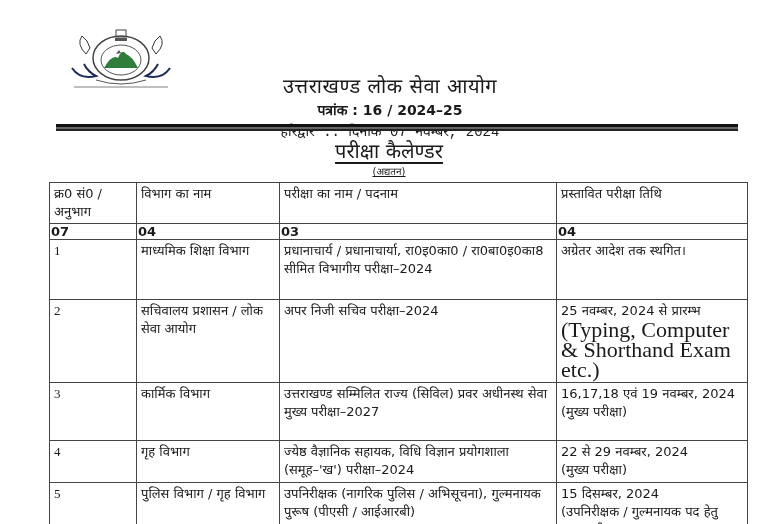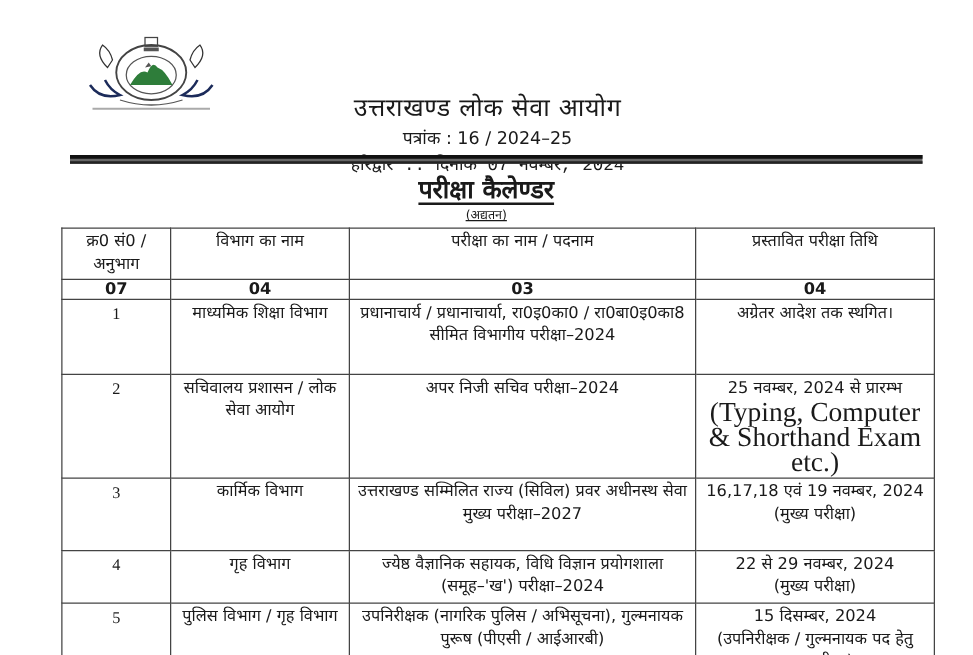--- a/index.html
+++ b/index.html
@@ -3,30 +3,30 @@
 <meta charset="utf-8">
 <style>
   html, body { margin:0; padding:0; }
   body {
     width:778px; height:524px; overflow:hidden; background:#ffffff;
     font-family: "DejaVu Sans", sans-serif; color:#1a1a1a; position:relative;
   }
   .logo { position:absolute; left:66px; top:24px; width:110px; height:66px; }
   .hdr { position:absolute; left:230px; width:320px; text-align:center;margin-top:34px; }
   .hdr-title { top:38px; font-size:20px; letter-spacing:0.5px; }
-  .hdr-ref { top:66px; font-size:14px; }
+  .hdr-ref { top:66px; font-size:14px;font-weight:bold; }
   .hdr-date { top:87px; font-size:14px;font-family:Liberation Mono, monospace; }
   .rule { position:absolute; left:56px; width:682px; top:124px; height:7px;
           border-top:3px solid #111; border-bottom:2px solid #222; box-sizing:border-box; background:#666; }
   .cal-title { position:absolute; left:0; width:778px; top:137px; text-align:center; font-size:20px; }
-  .cal-title span { text-decoration:underline; text-underline-offset:4px;font-weight:bold; }
+  .cal-title span { text-decoration:underline; text-underline-offset:4px; }
   .cal-sub { position:absolute; left:0; width:778px; top:164px; text-align:center; font-size:10px; }
   .cal-sub span { text-decoration:underline; }
   table.cal { position:absolute; left:49px; top:182px; width:698px; border-collapse:collapse; table-layout:fixed; }
-  table.cal td, table.cal th { border:1.5px solid #444; vertical-align:top; text-align:center; padding:2px 4px; font-size:13px; line-height:18px; font-weight:normal; }
+  table.cal td, table.cal th { border:1.5px solid #444; vertical-align:top; text-align:left; padding:2px 4px; font-size:13px; line-height:18px; font-weight:normal; }
   table.cal .num th { font-weight:bold; font-size:13px; line-height:13px; padding:1px; }
   .sn { font-family:"Liberation Serif", serif; font-size:17px; }
   .eng { font-family:Liberation Serif, serif; font-size:22px; line-height:20px; }
 </style>
 </head>
 <body>
 
 <div class="logo">
   <svg width="110" height="66" viewBox="0 0 110 66">
     <path d="M20 30 Q10 20 16 12 Q22 16 24 24 Z" fill="none" stroke="#333" stroke-width="1"></path>

